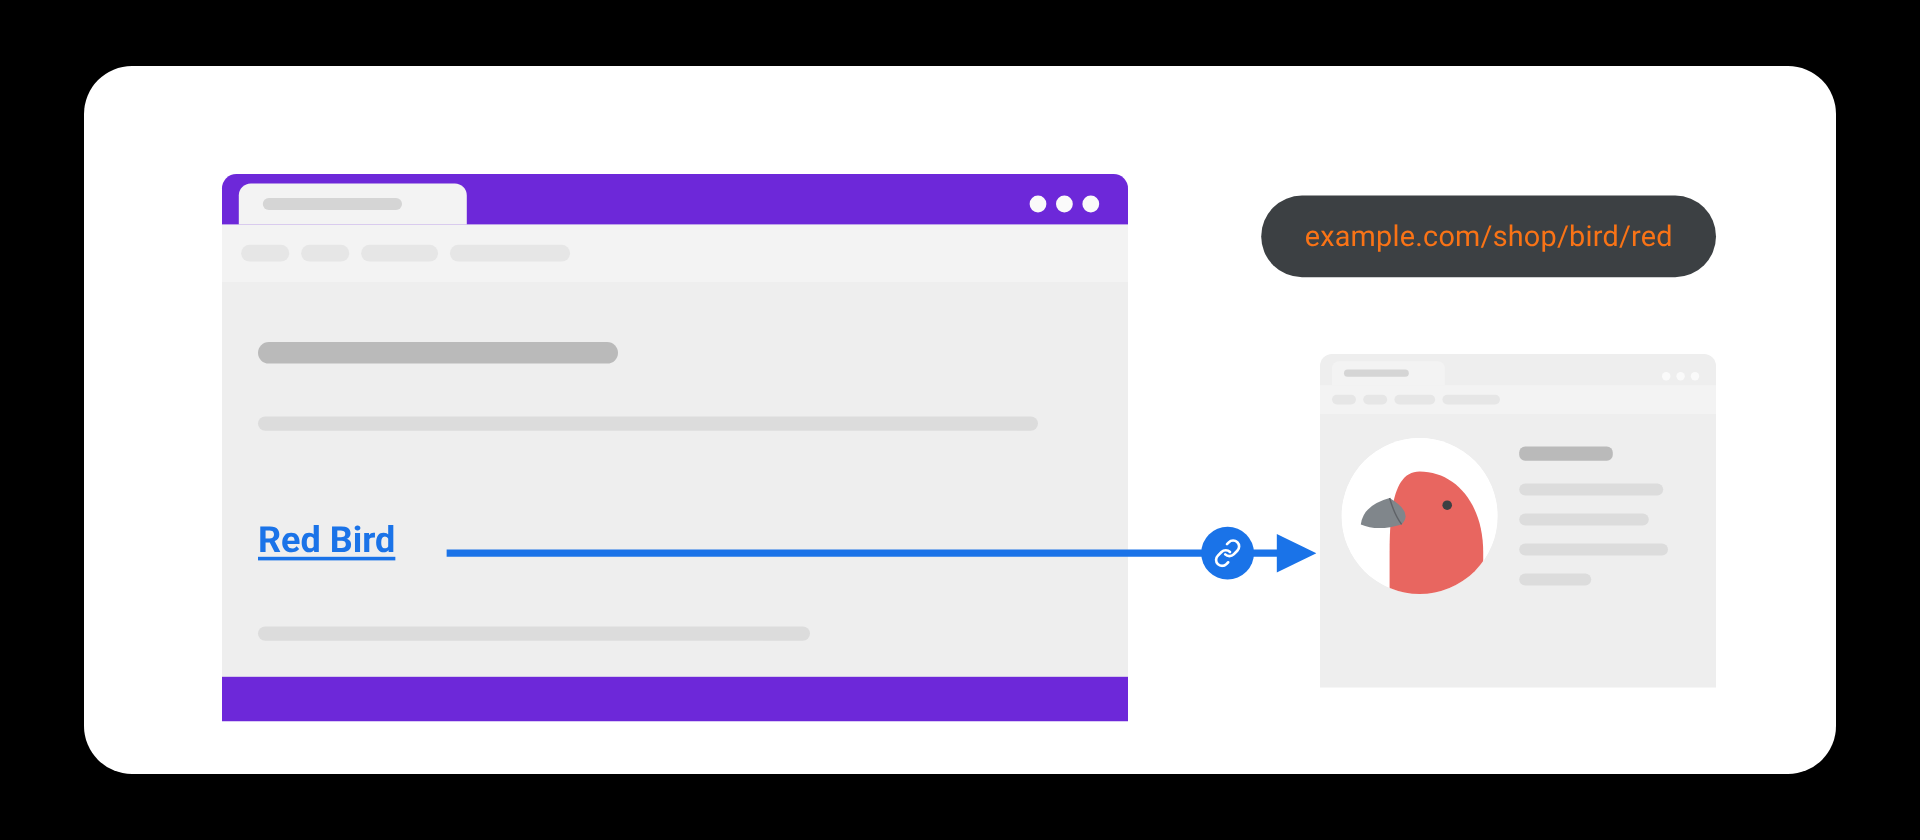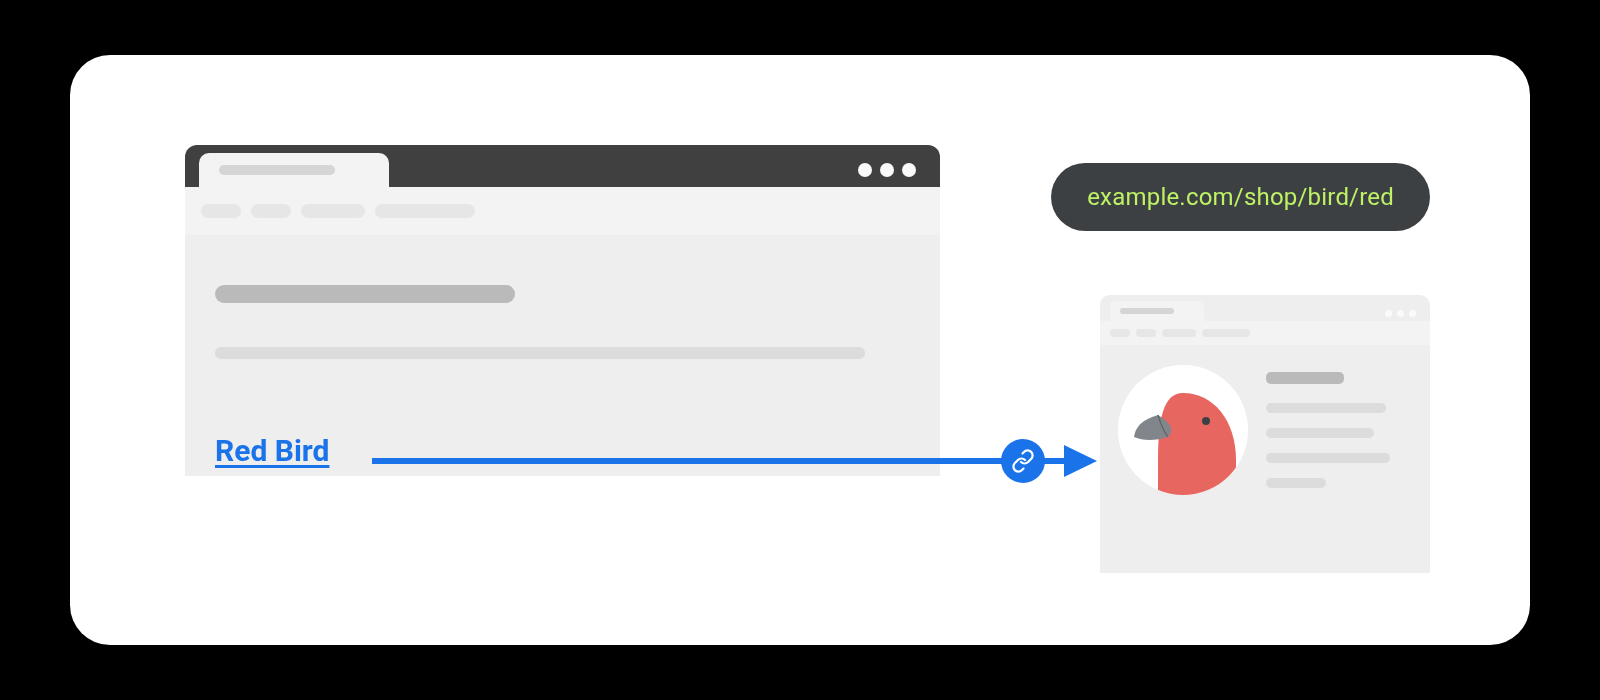--- a/index.html
+++ b/index.html
@@ -19,22 +19,22 @@
       border-radius: 40px;
       position: relative;
     }
 
     
     .source-window {
       position: absolute;
       left: 115px;
       top: 90px;
       width: 755px;
-      height: 331px;
-      background: #404040;
+      height: 456px;
+      background: #6d28d9;
       border-radius: 12px 12px 0 0;
       overflow: hidden;
     }
     .source-window .tab-bar {
       height: 42px;
       padding: 8px 14px 0 14px;
       display: flex;
       align-items: flex-end;
       justify-content: space-between;
     }
@@ -118,21 +118,21 @@
       border-radius: 6px;
       width: 460px;
     }
 
     
     .url-pill {
       position: absolute;
       right: 100px;
       top: 108px;
       background: #3c4043;
-      color: #bef264;
+      color: #f97316;
       font-size: 24px;
       padding: 20px 36px;
       border-radius: 36px;
       letter-spacing: 0.2px;
     }
 
     
     .arrow {
       position: absolute;
       left: 302px;

